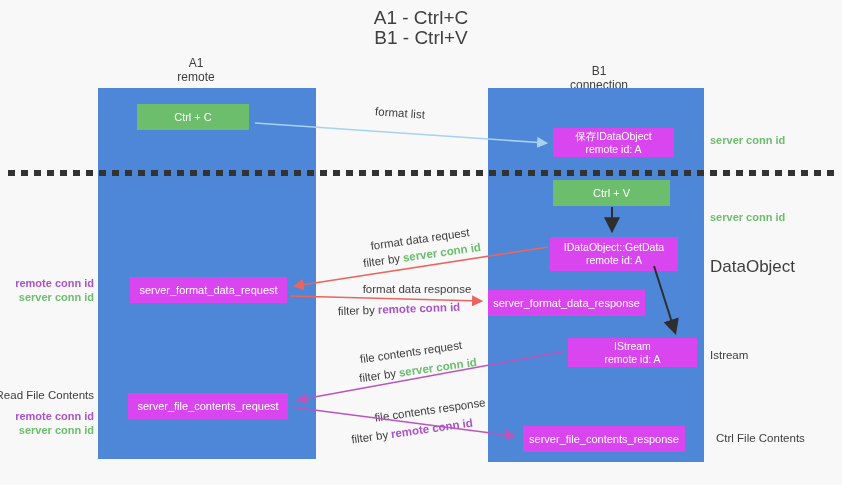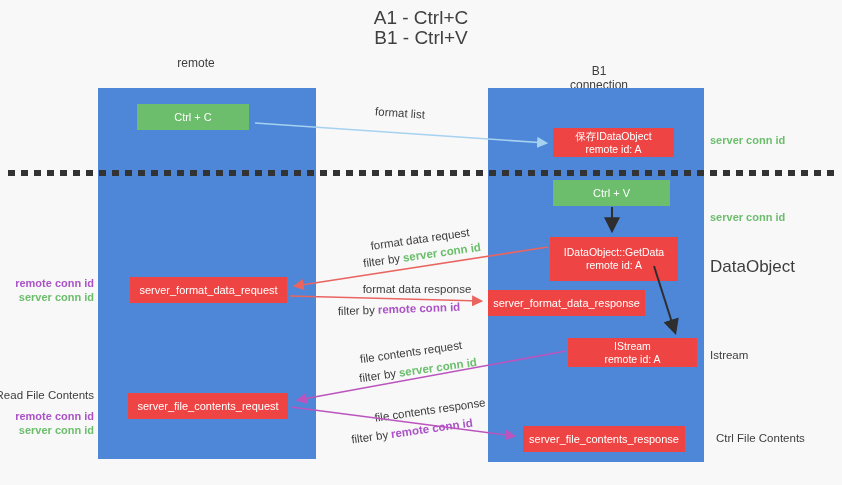--- a/index.html
+++ b/index.html
@@ -17,21 +17,21 @@
   .column.a1 { left:98px;  top:88px; width:218px; height:371px; }
   .column.b1 { left:488px; top:88px; width:216px; height:374px; }
 
   .divider { position:absolute; left:8px; top:170px; width:828px; height:6px; z-index:3;
     background: repeating-linear-gradient(to right, #333 0px, #333 7px, transparent 7px, transparent 13px); }
 
   .node { position:absolute; z-index:4; display:flex; flex-direction:column;
           align-items:center; justify-content:center; color:#fff; text-align:center;
           font-size:11px; line-height:13px; }
   .node.green  { background:#6cbe6c; }
-  .node.orange { background:#ef4444; }
+  .node.orange { background:#d946ef; }
   .node .sub { font-size:10.5px; }
 
   .slabel { position:absolute; font-size:11px; line-height:14px; white-space:nowrap; z-index:5; }
   .slabel.right-align { text-align:right; }
   .green-t  { color:#6cbe6c; font-weight:bold; }
   .purple-t { color:#ab53c6; font-weight:bold; }
   .dark-t   { color:#3d3d3d; font-weight:normal; }
 
   .mlabel { position:absolute; text-align:center; font-size:11.5px; color:#3d3d3d;
             white-space:nowrap; z-index:5; }
@@ -43,20 +43,21 @@
 <body>
 
 <div class="canvas">
 
   <div class="title">
     <div>A1 - Ctrl+C</div>
     <div>B1 - Ctrl+V</div>
   </div>
 
   <div class="col-head a1">
+    <div>A1</div>
     <div>remote</div>
   </div>
   <div class="col-head b1">
     <div>B1</div>
     <div>connection</div>
   </div>
 
   <div class="column a1"></div>
   <div class="column b1"></div>
 
@@ -68,21 +69,21 @@
 
   <div class="node orange" style="left:553px; top:128px; width:121px; height:29px;">
     <div class="sub">保存IDataObject</div>
     <div class="sub">remote id: A</div>
   </div>
 
   <div class="node green" style="left:553px; top:180px; width:117px; height:26px;">
     <div>Ctrl + V</div>
   </div>
 
-  <div class="node orange" style="left:550px; top:237px; width:128px; height:44px;">
+  <div class="node orange" style="left:550px; top:237px; width:128px; height:34px;">
     <div class="sub">IDataObject::GetData</div>
     <div class="sub">remote id: A</div>
   </div>
 
   <div class="node orange" style="left:130px; top:277px; width:157px; height:26px;">
     <div>server_format_data_request</div>
   </div>
 
   <div class="node orange" style="left:488px; top:290px; width:157px; height:26px;">
     <div>server_format_data_response</div>

